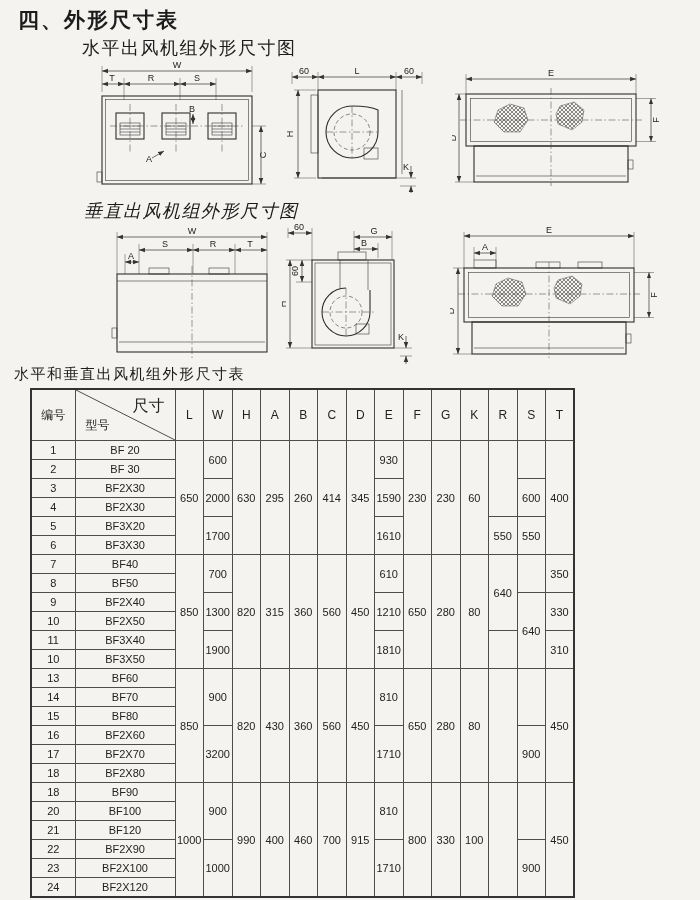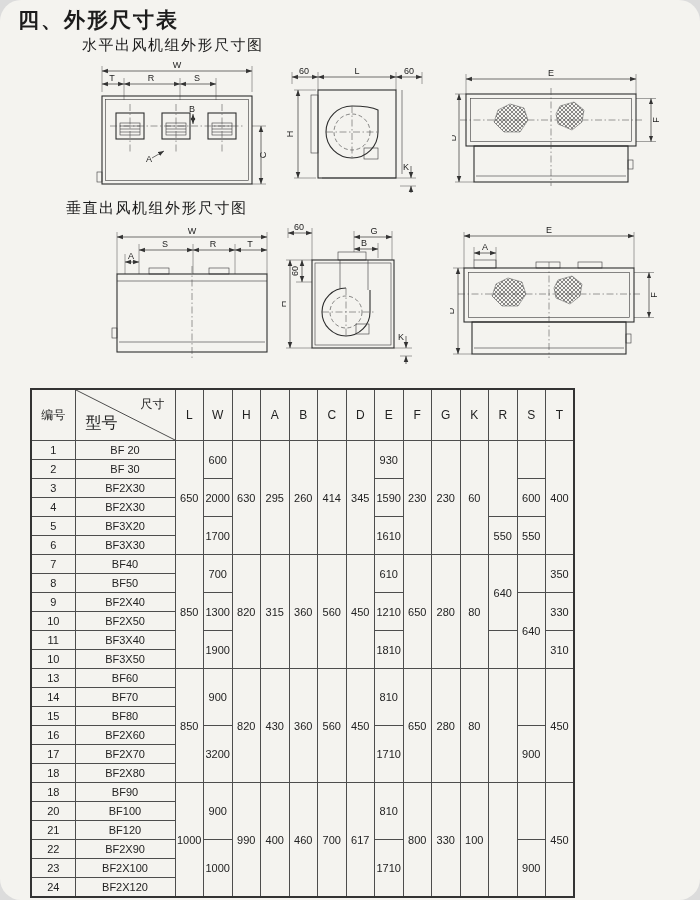--- a/index.html
+++ b/index.html
@@ -1,23 +1,23 @@
 <!DOCTYPE html>
 <html><head>
 <meta charset="utf-8">
 <style>
   html,body{margin:0;padding:0;background:#dcdcdc;}
   .page{position:relative;width:700px;height:900px;background:#f4f3ef;overflow:hidden;
-        font-family:"Liberation Sans","DejaVu Sans",sans-serif;color:#1c1c1c;border-radius:21px;}
+        font-family:"Liberation Sans","DejaVu Sans",sans-serif;color:#1c1c1c;}
   .page-title{position:absolute;left:18px;top:6px;font-size:21px;font-weight:bold;
               letter-spacing:2px;font-family:"Liberation Sans","DejaVu Sans",sans-serif;}
-  .sub-title{position:absolute;font-size:15px;letter-spacing:1.5px;
+  .sub-title{position:absolute;font-size:18px;letter-spacing:1.5px;
              font-family:"Liberation Serif","DejaVu Serif",serif;}
   #sub-h{left:82px;top:36px;}
-  #sub-v{left:66px;top:199px;}
+  #sub-v{left:84px;top:199px;font-style:italic;}
   .table-title{position:absolute;left:14px;top:365px;font-size:15px;letter-spacing:1.5px;
                font-family:"Liberation Serif","DejaVu Serif",serif;}
   .dwg{position:absolute;}
   #dwg-h-front{left:92px;top:56px;}
   #dwg-h-side{left:282px;top:62px;}
   #dwg-h-rear{left:452px;top:64px;}
   #dwg-v-front{left:105px;top:222px;}
   #dwg-v-side{left:282px;top:218px;}
   #dwg-v-rear{left:450px;top:222px;}
   svg text{font-size:9px;fill:#1d1d1d;font-family:"Liberation Sans","DejaVu Sans",sans-serif;}
@@ -28,22 +28,22 @@
   .cline{stroke:#4a4a4a;stroke-width:0.55;fill:none;stroke-dasharray:7 2.5 1.5 2.5;}
   .dash{stroke-dasharray:4 2.5;}
   table.dim-table{position:absolute;left:30px;top:388px;width:545px;border-collapse:collapse;
                   table-layout:fixed;border:2px solid #333;}
   .dim-table th,.dim-table td{border:1px solid #4d4d4d;text-align:center;vertical-align:middle;
                   padding:0;font-weight:normal;color:#222;overflow:hidden;white-space:nowrap;}
   .dim-table thead th{height:50px;font-size:12px;}
   .dim-table tbody td{height:18px;line-height:18px;font-size:11px;}
   th.diag{position:relative;}
   th.diag svg{position:absolute;left:0;top:0;width:100%;height:100%;}
-  th.diag .dt{position:absolute;right:10px;top:6px;font-size:12px;text-align:right;}
-  th.diag .db{position:absolute;left:10px;bottom:6px;font-size:16px;}
+  th.diag .dt{position:absolute;right:10px;top:6px;font-size:16px;text-align:right;}
+  th.diag .db{position:absolute;left:10px;bottom:6px;font-size:12px;}
 </style>
 </head>
 <body>
 
 <div class="page">
 
   <svg width="0" height="0" style="position:absolute" aria-hidden="true">
     <defs>
       <marker id="arr" viewBox="0 0 9 8" refX="8.5" refY="4" markerWidth="9" markerHeight="8" orient="auto-start-reverse">
         <path d="M0,0.8 L8.5,4 L0,7.2 z" fill="#333"></path>
@@ -280,20 +280,21 @@
       <rect class="tline" x="176" y="112" width="5" height="9"></rect>
       <line class="cline" x1="99" y1="40" x2="99" y2="136"></line>
         <line class="cline" x1="8" y1="72" x2="190" y2="72"></line>
     </g>
     <g>
       <polygon points="46,62 58,56 72,60 76,72 68,84 52,84 42,74" fill="url(#xh)" stroke="#555" stroke-width="0.5"></polygon>
       <polygon points="108,58 122,54 132,62 130,74 120,82 106,76 104,66" fill="url(#xh)" stroke="#555" stroke-width="0.5"></polygon>
     </g>
   </svg>
 
+  <div class="table-title">水平和垂直出风机组外形尺寸表</div>
 
   <table class="dim-table">
     <colgroup>
       <col style="width:44px">
         <col style="width:100px">
       <col>
         <col>
         <col>
         <col>
         <col>
@@ -472,21 +473,21 @@
 
       <tr>
         <td>18</td>
         <td>BF90</td>
         <td rowspan="6">1000</td>
         <td rowspan="3">900</td>
         <td rowspan="6">990</td>
         <td rowspan="6">400</td>
         <td rowspan="6">460</td>
         <td rowspan="6">700</td>
-        <td rowspan="6">617</td>
+        <td rowspan="6">915</td>
         <td rowspan="3">810</td>
         <td rowspan="6">800</td>
         <td rowspan="6">330</td>
         <td rowspan="6">100</td>
         <td rowspan="6"></td>
         <td rowspan="3"></td>
         <td rowspan="6">450</td>
       </tr>
       <tr>
         <td>20</td>

